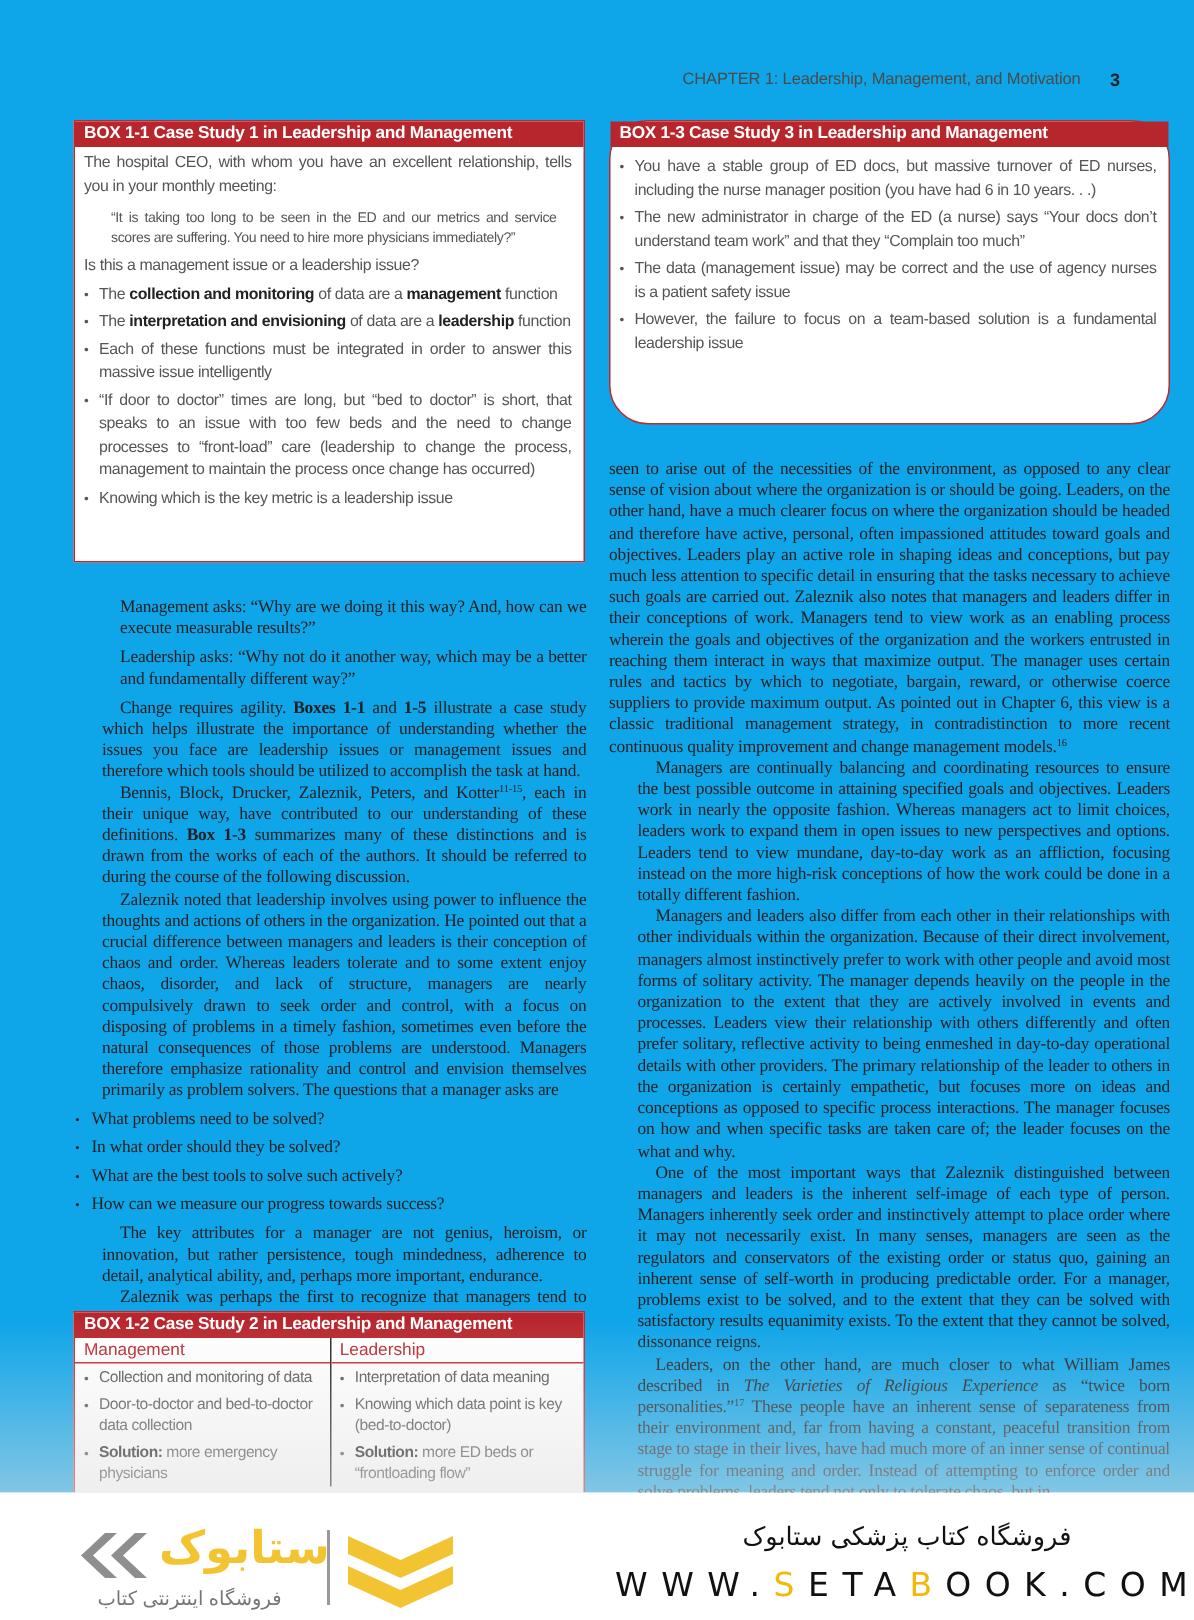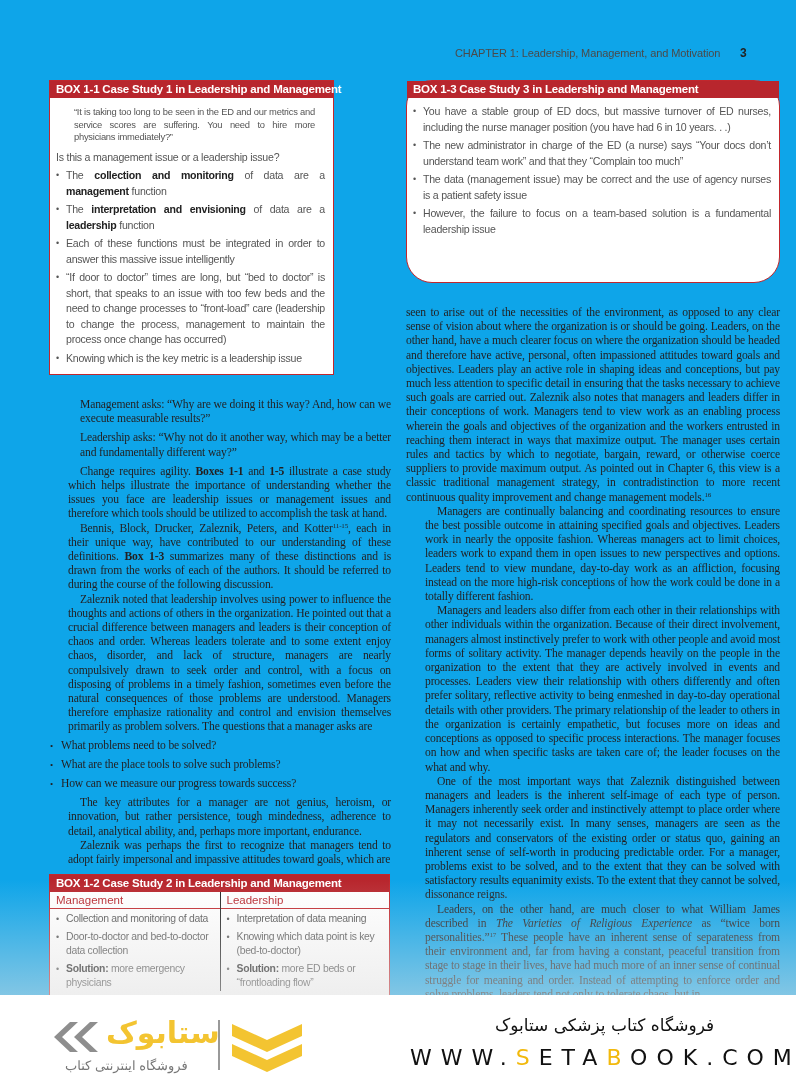--- a/index.html
+++ b/index.html
@@ -19,21 +19,21 @@
   .box-title { background: #b8262d; color: #fff; font-family: "Liberation Sans", sans-serif;
     font-weight: bold; font-size: 11.5px; padding: 2px 5px 3px 6px; letter-spacing: -0.2px; white-space: nowrap; }
   .box-body { font-family: "Liberation Sans", sans-serif; font-size: 10.6px; line-height: 15.5px;
     color: #555; padding: 3px 8px 4px 6px; letter-spacing: -0.25px; text-align: justify; }
   .box-body .quote { font-size: 9.4px; line-height: 12.5px; padding: 5px 10px 6px 18px; color: #555; }
   .box-body p { margin-bottom: 2px; }
   .box-body b { color: #222; font-weight: bold; }
   .bul { position: relative; padding-left: 10px; margin-top: 3px; }
   .bul::before { content: "•"; position: absolute; left: 0; top: 0; color: #555; font-size: 9px; }
 
-  #box11 { left: 49px; top: 80px; width: 285px; height: 295px; }
+  #box11 { left: 49px; top: 80px; width: 341px; height: 295px; }
   #box13 { left: 406px; top: 80px; width: 374px; height: 203px; border-radius: 26px; }
   #box12 { left: 49px; top: 874px; width: 341px; height: 121px; border-bottom: none; }
 
   .two-col { display: flex; font-family: "Liberation Sans", sans-serif; }
   .two-col .col { width: 50%; padding: 0 4px 0 6px; }
   .two-col .col + .col { border-left: 1.2px solid #222; }
   .col-head { color: #b8262d; font-size: 11.5px; padding: 2px 0 2px 0; border-bottom: 1.2px solid #c1272d; margin: 0 -4px 0 -6px; padding-left: 6px; }
   .col .bul { font-size: 10.4px; line-height: 14.5px; color: #555; letter-spacing: -0.3px; margin-top: 3px; }
   .col .bul b { color: #222; }
 
@@ -61,20 +61,21 @@
 <body>
 
 <div class="page">
 
   <div class="running-head">CHAPTER 1: Leadership, Management, and Motivation</div>
   <div class="page-num">3</div>
 
   <div class="box" id="box11">
     <div class="box-title">BOX 1-1  Case Study 1 in Leadership and Management</div>
     <div class="box-body">
+      <p>The hospital CEO, with whom you have an excellent relationship, tells you in your monthly meeting:</p>
       <div class="quote">“It is taking too long to be seen in the ED and our metrics and service scores are suffering. You need to hire more physicians immediately?”</div>
       <p>Is this a management issue or a leadership issue?</p>
       <div class="bul"><span>The </span><b>collection and monitoring</b><span> of data are a </span><b>management</b><span> function</span></div>
       <div class="bul"><span>The </span><b>interpretation and envisioning</b><span> of data are a </span><b>leadership</b><span> function</span></div>
       <div class="bul">Each of these functions must be integrated in order to answer this massive issue intelligently</div>
       <div class="bul">“If door to doctor” times are long, but “bed to doctor” is short, that speaks to an issue with too few beds and the need to change processes to “front-load” care (leadership to change the process, management to maintain the process once change has occurred)</div>
       <div class="bul">Knowing which is the key metric is a leadership issue</div>
     </div>
   </div>
 
@@ -88,21 +89,22 @@
     </div>
   </div>
 
   <div class="body-col" id="col-left">
     <p class="para inset">Management asks: “Why are we doing it this way? And, how can we execute measurable results?”</p>
     <p class="para inset">Leadership asks: “Why not do it another way, which may be a better and fundamentally different way?”</p>
     <p class="para"><span>Change requires agility. </span><b>Boxes 1-1</b><span> and </span><b>1-5</b><span> illustrate a case study which helps illustrate the importance of understanding whether the issues you face are leadership issues or management issues and therefore which tools should be utilized to accomplish the task at hand.</span></p>
     <p class="para"><span>Bennis, Block, Drucker, Zaleznik, Peters, and Kotter</span><sup>11-15</sup><span>, each in their unique way, have contributed to our understanding of these definitions. </span><b>Box 1-3</b><span> summarizes many of these distinctions and is drawn from the works of each of the authors. It should be referred to during the course of the following discussion.</span></p>
     <p class="para">Zaleznik noted that leadership involves using power to influence the thoughts and actions of others in the organization. He pointed out that a crucial difference between managers and leaders is their conception of chaos and order. Whereas leaders tolerate and to some extent enjoy chaos, disorder, and lack of structure, managers are nearly compulsively drawn to seek order and control, with a focus on disposing of problems in a timely fashion, sometimes even before the natural consequences of those problems are understood. Managers therefore emphasize rationality and control and envision themselves primarily as problem solvers. The questions that a manager asks are</p>
     <div class="body-bul">What problems need to be solved?</div>
-    <div class="body-bul">What are the place tools to solve such problems?</div>
+    <div class="body-bul">In what order should they be solved?</div>
+    <div class="body-bul">What are the best tools to solve such actively?</div>
     <div class="body-bul">How can we measure our progress towards success?</div>
     <p class="para">The key attributes for a manager are not genius, heroism, or innovation, but rather persistence, tough mindedness, adherence to detail, analytical ability, and, perhaps more important, endurance.</p>
     <p class="para">Zaleznik was perhaps the first to recognize that managers tend to adopt fairly impersonal and impassive attitudes toward goals, which are</p>
   </div>
 
   <div class="body-col" id="col-right">
     <p><span>seen to arise out of the necessities of the environment, as opposed to any clear sense of vision about where the organization is or should be going. Leaders, on the other hand, have a much clearer focus on where the organization should be headed and therefore have active, personal, often impassioned attitudes toward goals and objectives. Leaders play an active role in shaping ideas and conceptions, but pay much less attention to specific detail in ensuring that the tasks necessary to achieve such goals are carried out. Zaleznik also notes that managers and leaders differ in their conceptions of work. Managers tend to view work as an enabling process wherein the goals and objectives of the organization and the workers entrusted in reaching them interact in ways that maximize output. The manager uses certain rules and tactics by which to negotiate, bargain, reward, or otherwise coerce suppliers to provide maximum output. As pointed out in Chapter 6, this view is a classic traditional management strategy, in contradistinction to more recent continuous quality improvement and change management models.</span><sup>16</sup></p>
     <p class="para">Managers are continually balancing and coordinating resources to ensure the best possible outcome in attaining specified goals and objectives. Leaders work in nearly the opposite fashion. Whereas managers act to limit choices, leaders work to expand them in open issues to new perspectives and options. Leaders tend to view mundane, day-to-day work as an affliction, focusing instead on the more high-risk conceptions of how the work could be done in a totally different fashion.</p>
     <p class="para">Managers and leaders also differ from each other in their relationships with other individuals within the organization. Because of their direct involvement, managers almost instinctively prefer to work with other people and avoid most forms of solitary activity. The manager depends heavily on the people in the organization to the extent that they are actively involved in events and processes. Leaders view their relationship with others differently and often prefer solitary, reflective activity to being enmeshed in day-to-day operational details with other providers. The primary relationship of the leader to others in the organization is certainly empathetic, but focuses more on ideas and conceptions as opposed to specific process interactions. The manager focuses on how and when specific tasks are taken care of; the leader focuses on the what and why.</p>
     <p class="para">One of the most important ways that Zaleznik distinguished between managers and leaders is the inherent self-image of each type of person. Managers inherently seek order and instinctively attempt to place order where it may not necessarily exist. In many senses, managers are seen as the regulators and conservators of the existing order or status quo, gaining an inherent sense of self-worth in producing predictable order. For a manager, problems exist to be solved, and to the extent that they can be solved with satisfactory results equanimity exists. To the extent that they cannot be solved, dissonance reigns.</p>

